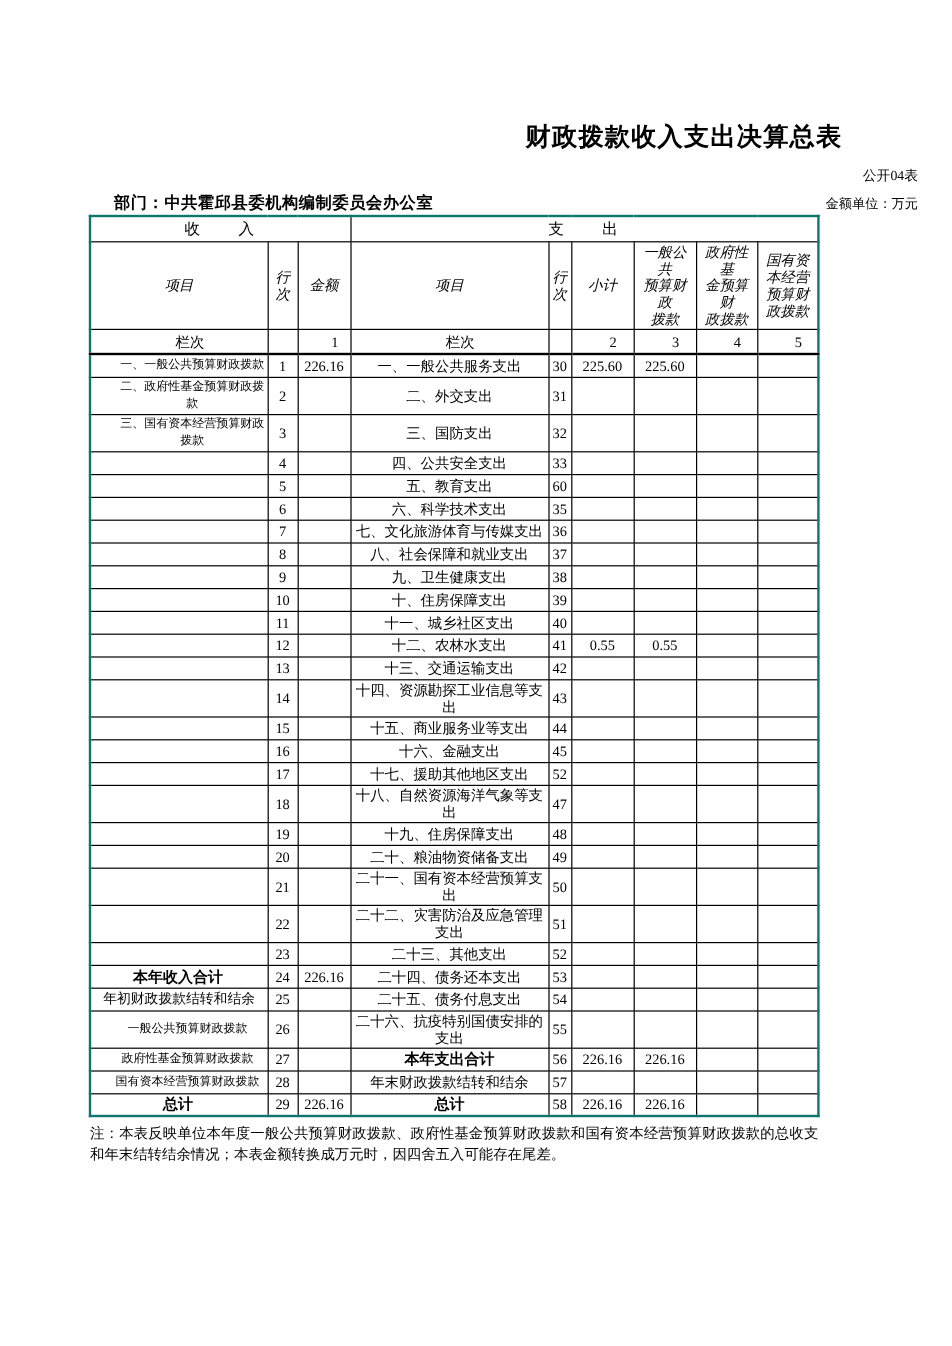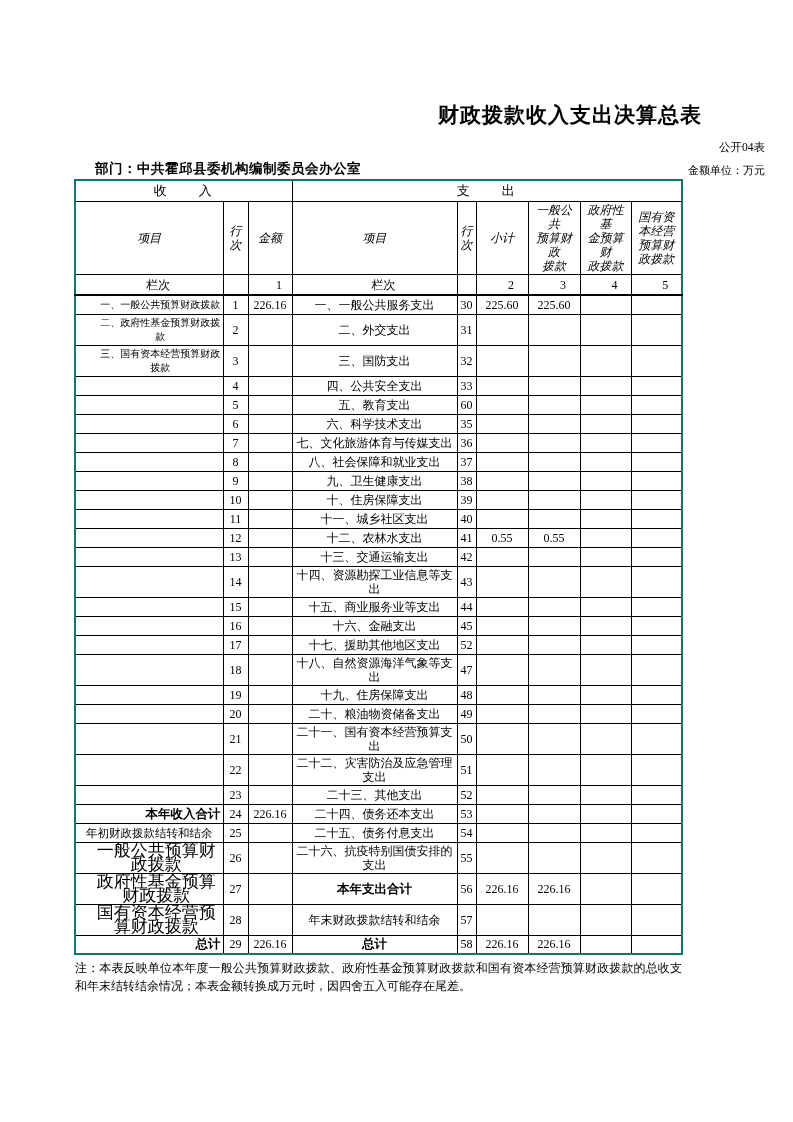--- a/index.html
+++ b/index.html
@@ -34,22 +34,22 @@
     overflow:hidden;
   }
   tr.h-sec td{height:18px;font-size:13px;letter-spacing:2px;}
   tr.h-cols td{height:55px;font-style:italic;}
   tr.h-nums td{height:17px;border-bottom-width:2px;padding-left:20px;}
   .pre{white-space:pre-line;}
   tbody tr{height:19px;}
   td.ii{text-align:left;font-size:11px;padding-left:3px;line-height:13px;}
   td.ii.section{font-size:10px;padding-left:24px;}
   td.ii.plain{font-size:11.5px;}
-  td.ii.indent{font-size:17px;padding-left:16px;}
-  td.ii.total{text-align:right;font-weight:bold;font-size:12.5px;padding-left:0;}
+  td.ii.indent{font-size:10px;padding-left:16px;}
+  td.ii.total{text-align:center;font-weight:bold;font-size:12.5px;padding-left:0;}
   td.ei{text-align:left;font-size:11.5px;line-height:14px;}
   td.ei.total{text-align:center;font-weight:bold;font-size:12.5px;}
   td.amt{text-align:right;word-break:break-all;line-height:14px;}
   td.num,td.val{text-align:center;}
   .note{
     margin:4px 0 0 75px;width:607px;font-size:12px;line-height:18px;
     text-align:justify;letter-spacing:0;
   }
 </style>
 </head>

